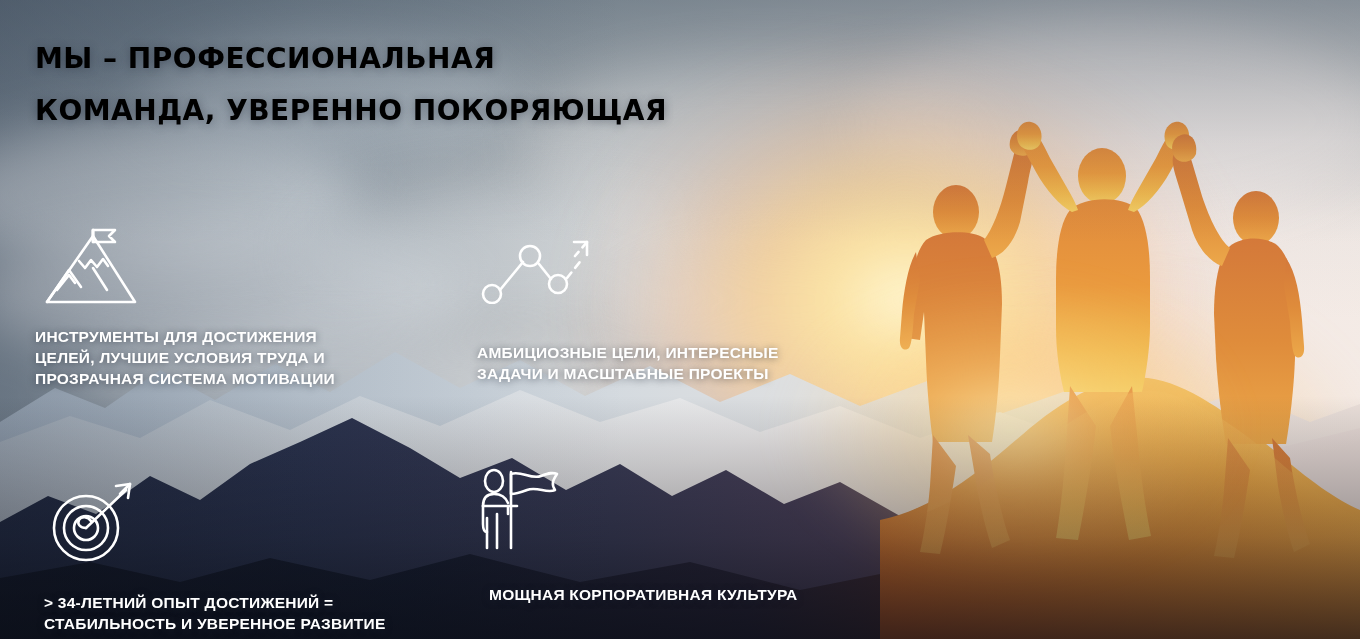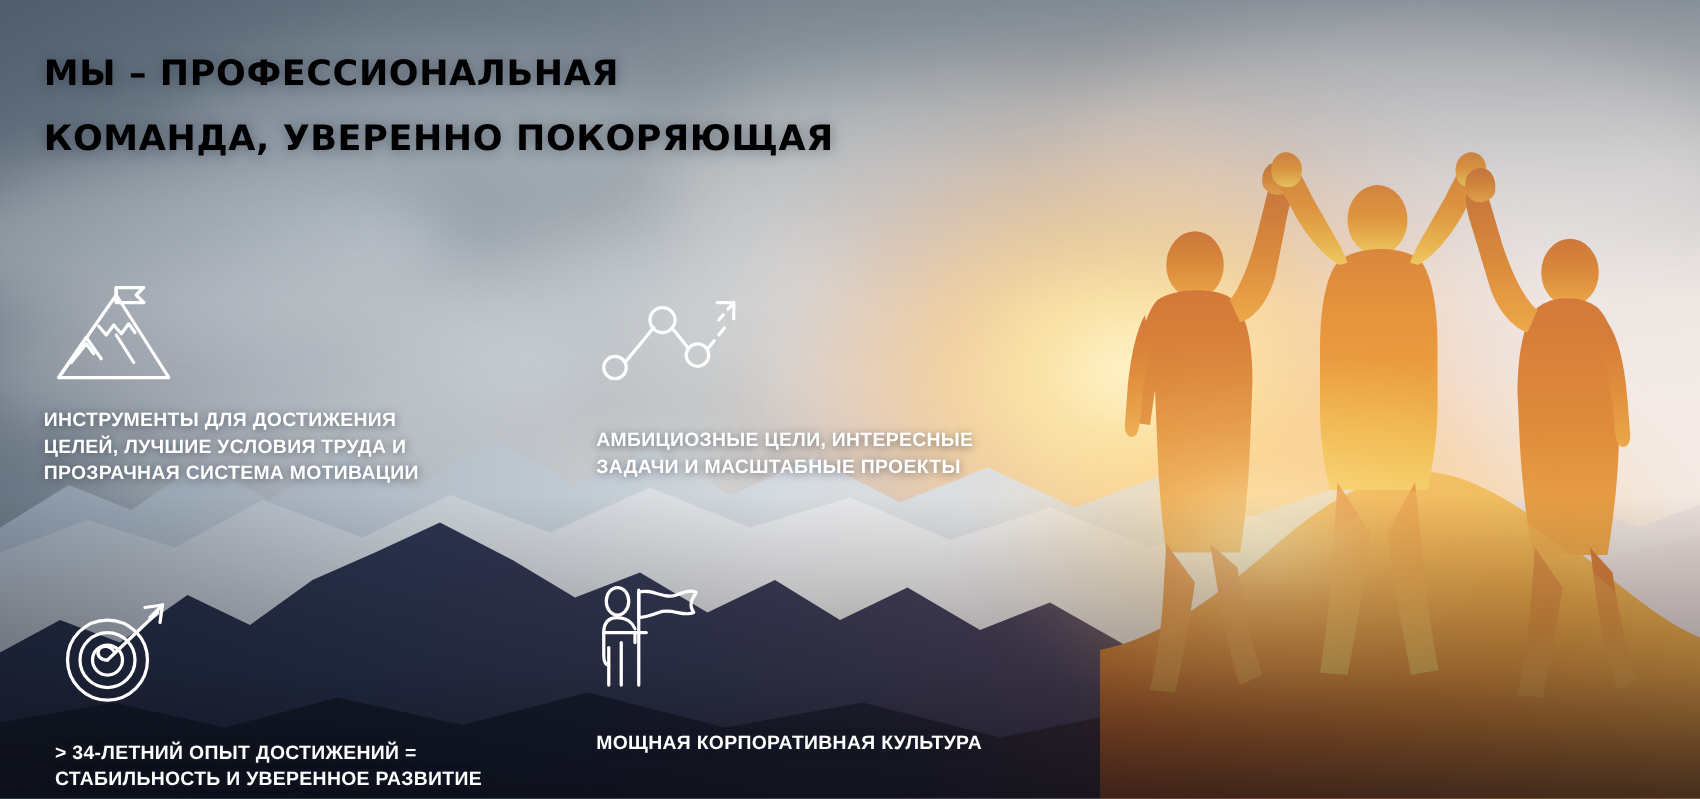--- a/index.html
+++ b/index.html
@@ -154,21 +154,21 @@
   #feature-1 { left: 35px;  top: 228px; }
   #feature-1 .ftext { margin-top: 16px; }
 
   #feature-2 { left: 477px; top: 232px; }
   #feature-2 .ftext { margin-top: 38px; }
 
   #feature-3 { left: 32px;  top: 480px; margin-left: 12px; }
   #feature-3 .ftext { margin-top: 28px; }
 
   #feature-4 { left: 477px; top: 468px; }
-  #feature-4 .ftext { margin-top: 34px; }
+  #feature-4 .ftext { margin-top: 34px; margin-left: 12px; }
 </style>
 </head>
 <body>
 
 <div id="banner">
 
   <div class="layer sky-base"></div>
   <div class="layer sky-vert"></div>
 
   <div class="layer clouds">

